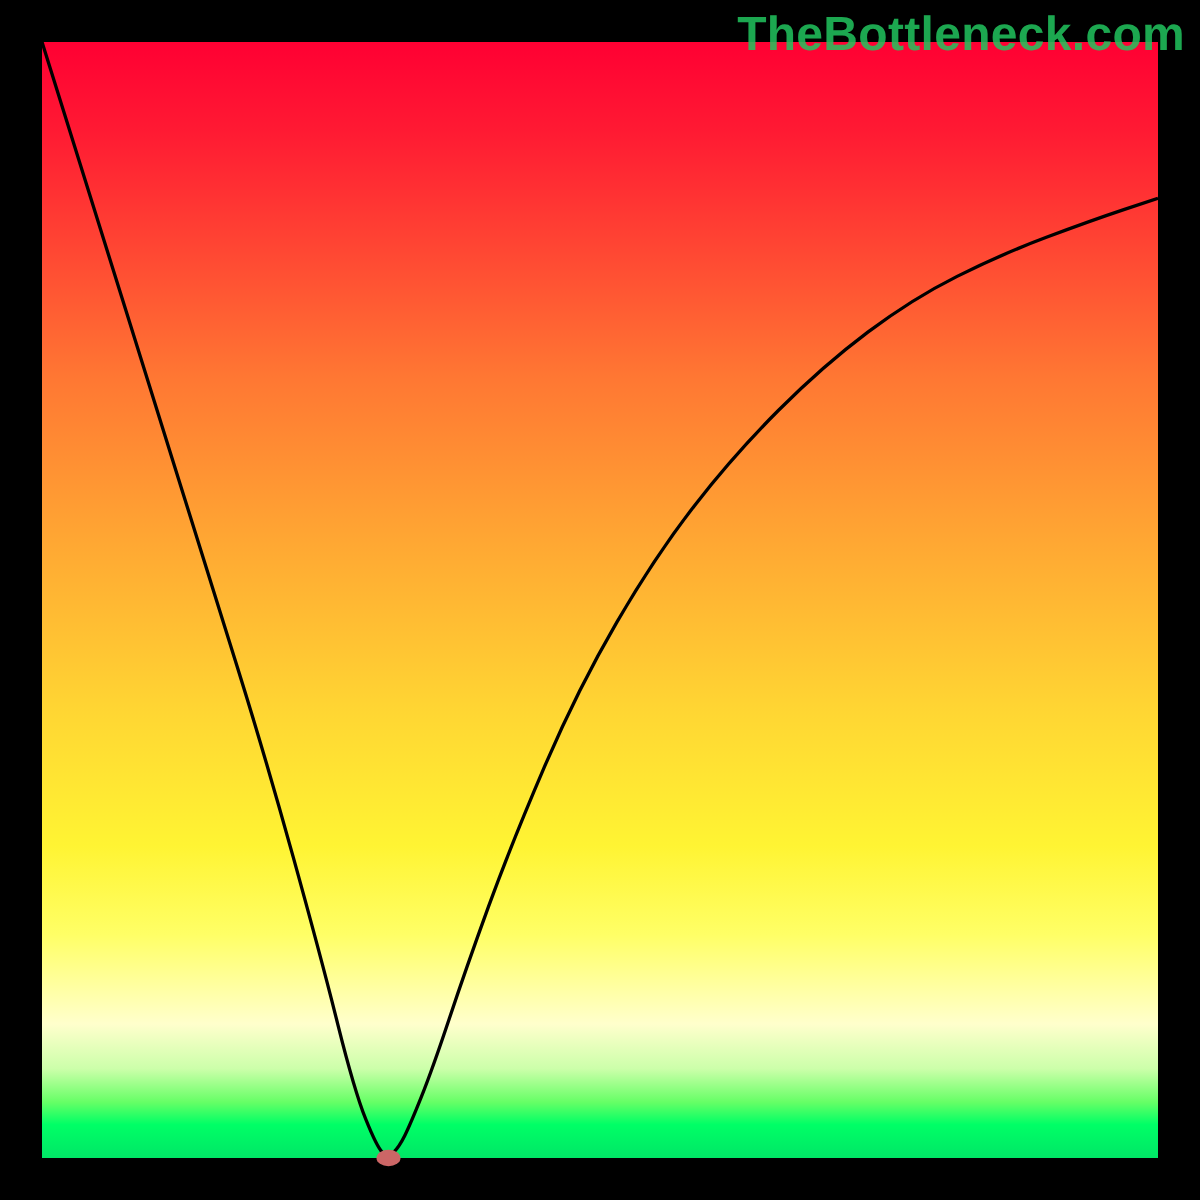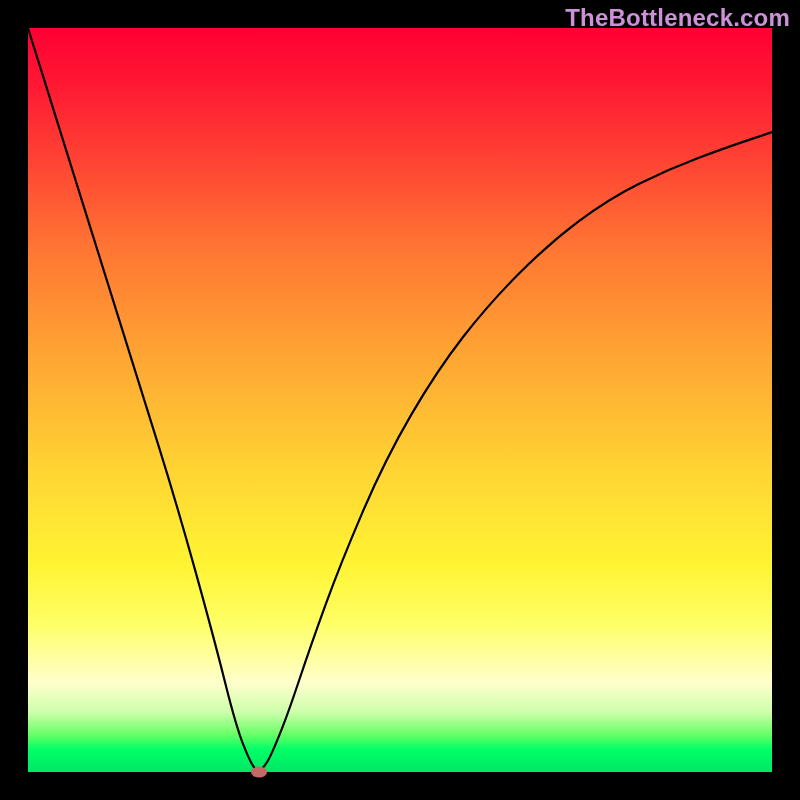--- a/index.html
+++ b/index.html
@@ -38,23 +38,23 @@
       #66ff66 95%,
       #00ff66 97%,
       #00e666 100%
     );
   }
   .watermark {
     position: absolute;
     top: 4px;
     right: 10px;
     font-family: Arial, Helvetica, sans-serif;
-    font-size: 24px;
+    font-size: 32px;
     font-weight: 600;
-    color: #f0abfc;
+    color: #22c55e;
     opacity: 0.85;
     letter-spacing: 0.2px;
   }
   svg.curve {
     position: absolute;
     top: 0;
     left: 0;
     width: 744px;
     height: 744px;
   }

